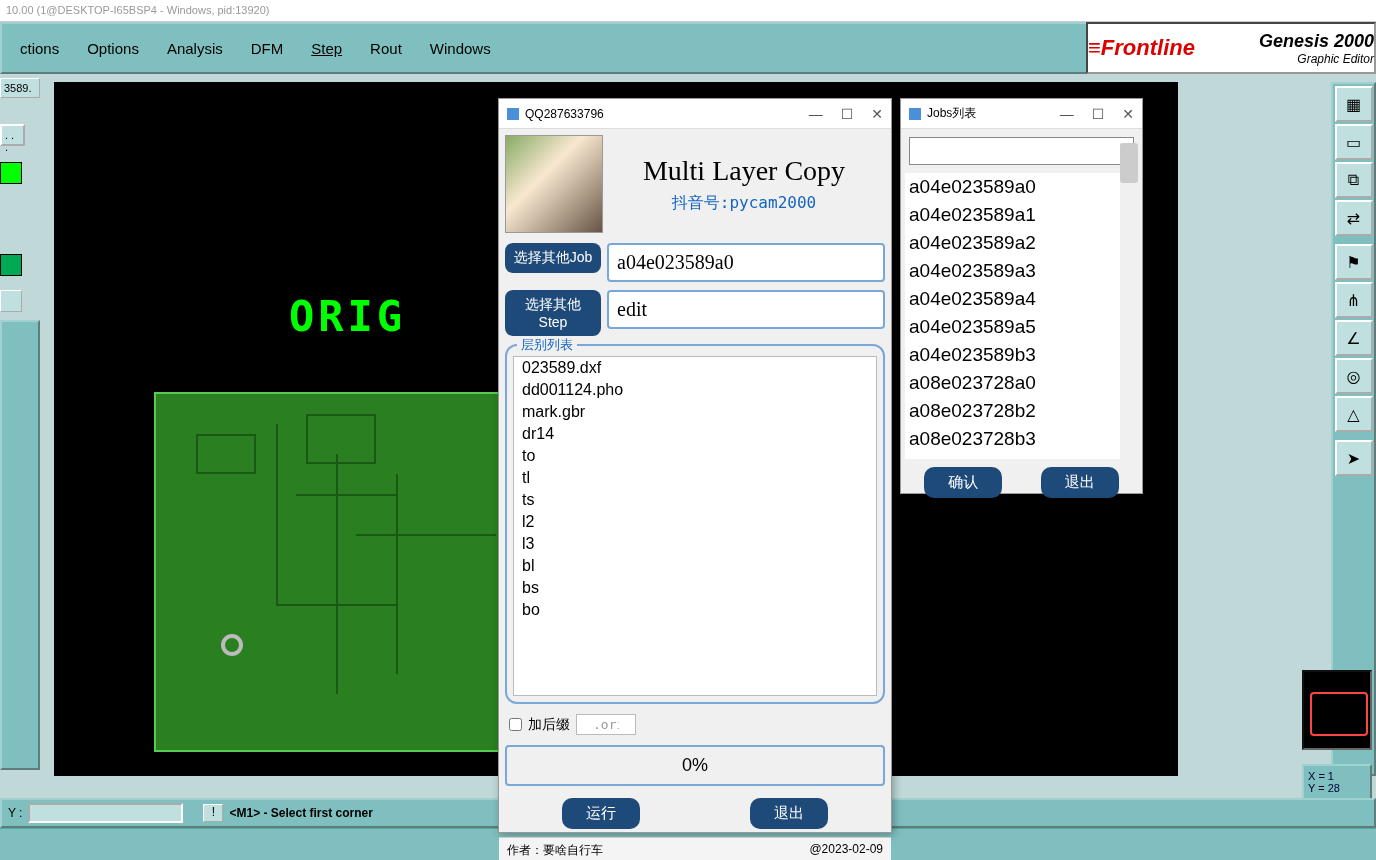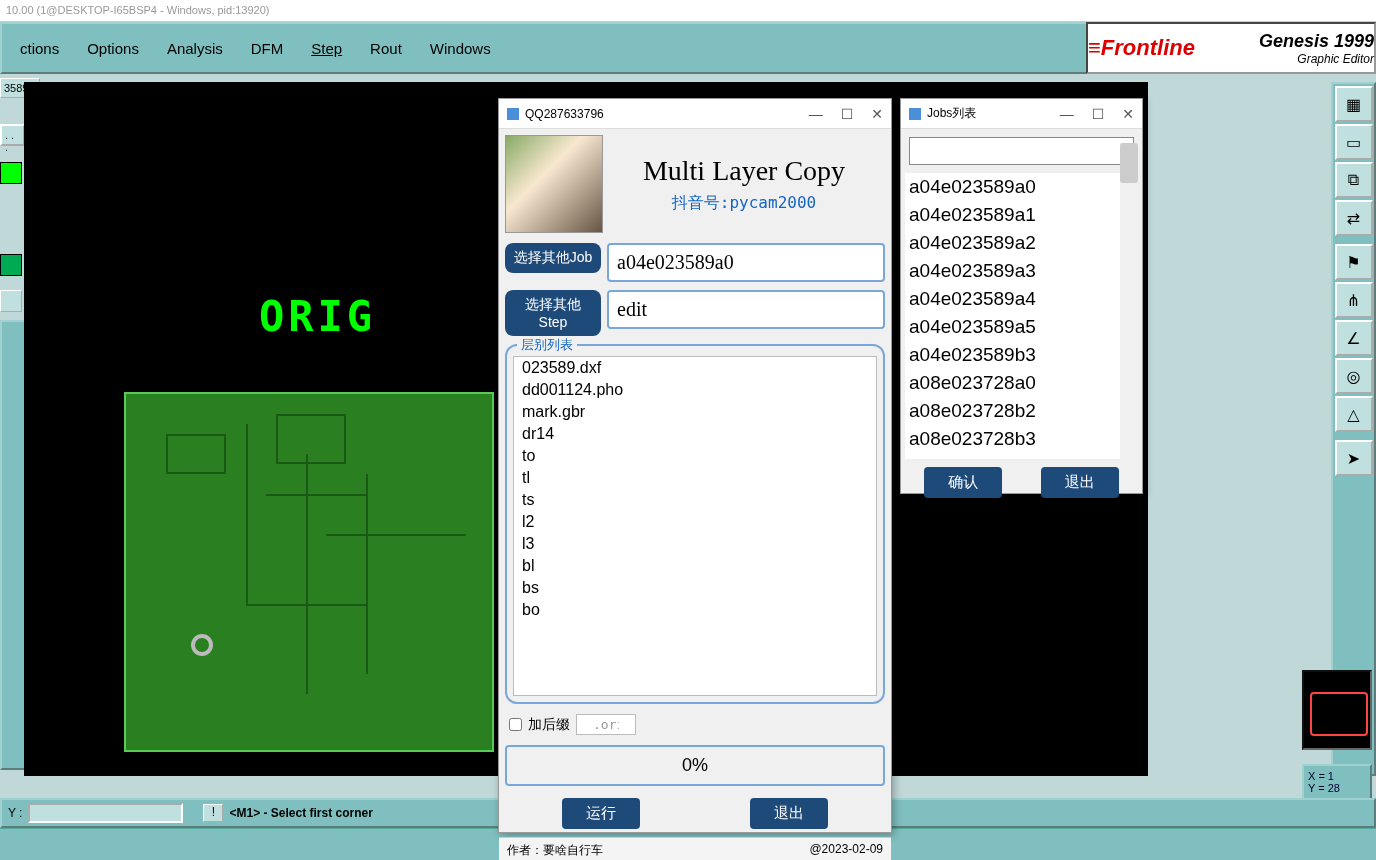--- a/index.html
+++ b/index.html
@@ -16,21 +16,21 @@
 .brand-sub { font-style:italic; font-size:12px; }
 
 .left-panel { position:absolute; left:0; top:74px; width:40px; height:720px; background:#7fbfbf; border:2px outset #a0d0d0; }
 
 .info-top { position:absolute; left:0; top:78px; width:40px; height:20px; background:#c0e0e0; font-size:11px; padding:3px; border:1px outset #fff; }
 .info-btn { position:absolute; left:0; top:124px; width:25px; height:22px; background:#c0e0e0; font-size:11px; padding:3px; border:2px outset #fff; }
 .orig-row1 { position:absolute; left:0; top:162px; width:22px; height:22px; background:#0f0; border:1px solid #000; font-size:10px;}
 .orig-row2 { position:absolute; left:0; top:254px; width:22px; height:22px; background:#0a5; border:1px solid #000;}
 .row-ico { position:absolute; left:0; top:290px; width:22px; height:22px; background:#c0e0e0; border:1px outset #fff;}
 
-.canvas { position:absolute; left:24px; top:82px; width:1124px; height:694px; background:#000; }
+.canvas { position:absolute; left:54px; top:82px; width:1124px; height:694px; background:#000; }
 .orig-lbl { position:absolute; left:235px; top:210px; color:#0f0; font-size:42px; font-weight:bold; font-family:monospace; letter-spacing:4px; }
 .pcb { position:absolute; left:100px; top:310px; width:370px; height:360px; background:#2a8020; border:2px solid #5c5; }
 .pcb-hole { position:absolute; left:65px; top:240px; width:22px; height:22px; border:4px solid #bbb; border-radius:50%; background:#2a8020;}
 
 .right-toolbar { position:absolute; right:0; top:82px; width:45px; height:694px; background:#7fbfbf; border:2px outset #a0d0d0; }
 .tool-btn { width:38px; height:36px; margin:2px auto; background:#c0e0e0; border:2px outset #fff; display:flex; align-items:center; justify-content:center; font-size:16px; }
 .tool-sep { height:4px; }
 
 .statusbar { position:absolute; left:0; bottom:32px; width:1376px; height:30px; background:#7fbfbf; border:2px outset #a0d0d0; display:flex; align-items:center; font-size:12px; font-family:monospace; padding:0 6px;}
 .statusbar .y-lbl { margin-right:6px; }
@@ -57,21 +57,21 @@
 .dlg1-btn { background:#1e4a7a; color:#fff; border:none; border-radius:8px; padding:6px 8px; font-size:14px; width:96px;}
 .dlg1-input { flex:1; border:2px solid #7aa7d9; border-radius:4px; padding:6px 8px; font-size:20px; font-family:serif;}
 .dlg1-fieldset { margin:4px 6px; border:2px solid #7aa7d9; border-radius:12px; position:relative; height:360px;}
 .dlg1-legend { position:absolute; top:-10px; left:10px; background:#f0f0f0; padding:0 4px; font-size:13px; color:#1565c0;}
 .dlg1-list { position:absolute; top:10px; left:6px; right:6px; bottom:6px; border:1px solid #bbb; background:#fff; overflow-y:scroll; font-family:serif; font-size:16px;}
 .dlg1-list div { padding:2px 8px; cursor:pointer;}
 .dlg1-suffix { display:flex; align-items:center; padding:6px 10px; gap:6px; font-size:14px;}
 .dlg1-suffix input[type=text]{ border:1px solid #bbb; padding:2px 16px; font-family:monospace; font-size:13px; color:#999; width:60px;}
 .dlg1-progress { margin:4px 6px; border:2px solid #7aa7d9; border-radius:4px; text-align:center; padding:8px; font-size:18px;}
 .dlg1-actions { display:flex; justify-content:space-around; padding:8px;}
-.dlg1-act-btn { background:#1e4a7a; color:#fff; border:none; border-radius:4px; padding:6px 24px; font-size:15px;}
+.dlg1-act-btn { background:#1e4a7a; color:#fff; border:none; border-radius:10px; padding:6px 24px; font-size:15px;}
 .dlg1-footer { display:flex; justify-content:space-between; padding:4px 8px; font-size:12px; border-top:1px solid #ccc; background:#f4f4f4;}
 
 
 .dlg2 { position:absolute; left:900px; top:98px; width:243px; height:396px; background:#f0f0f0; border:1px solid #999; box-shadow:2px 2px 8px rgba(0,0,0,0.3);}
 .dlg2-search { margin:8px; border:1px solid #888; background:#fff; height:28px; padding:4px;}
 .dlg2-list { margin:0 4px; height:286px; border-right:18px solid #f0f0f0; background:#fff; overflow:hidden; font-size:19px; position:relative;}
 .dlg2-list div { padding:3px 4px; cursor:pointer;}
 .dlg2-scroll { position:absolute; right:4px; top:44px; width:18px; height:286px; background:#f0f0f0;}
 .dlg2-scroll-thumb { position:absolute; top:0; width:18px; height:40px; background:#ccc; border-radius:3px;}
 .dlg2-actions { display:flex; justify-content:space-around; padding:8px 4px;}
@@ -91,21 +91,21 @@
   <span class="menu-item">DFM</span>
   <span class="menu-item underline">Step</span>
   <span class="menu-item">Rout</span>
   <span class="menu-item">Windows</span>
   <span class="menu-item help">Help</span>
 </div>
 
 <div class="brand">
   <span class="brand-logo">≡Frontline</span>
   <div class="brand-right">
-    <div class="brand-title">Genesis 1999</div>
+    <div class="brand-title">Genesis 2000</div>
     <div class="brand-sub">Graphic Editor</div>
   </div>
 </div>
 
 <div class="info-top">3589.</div>
 <div class="info-btn">. . .</div>
 <div class="orig-row1"></div>
 <div class="orig-row2"></div>
 <div class="row-ico"></div>
 <div class="left-panel" style="top:320px;height:450px;"></div>

